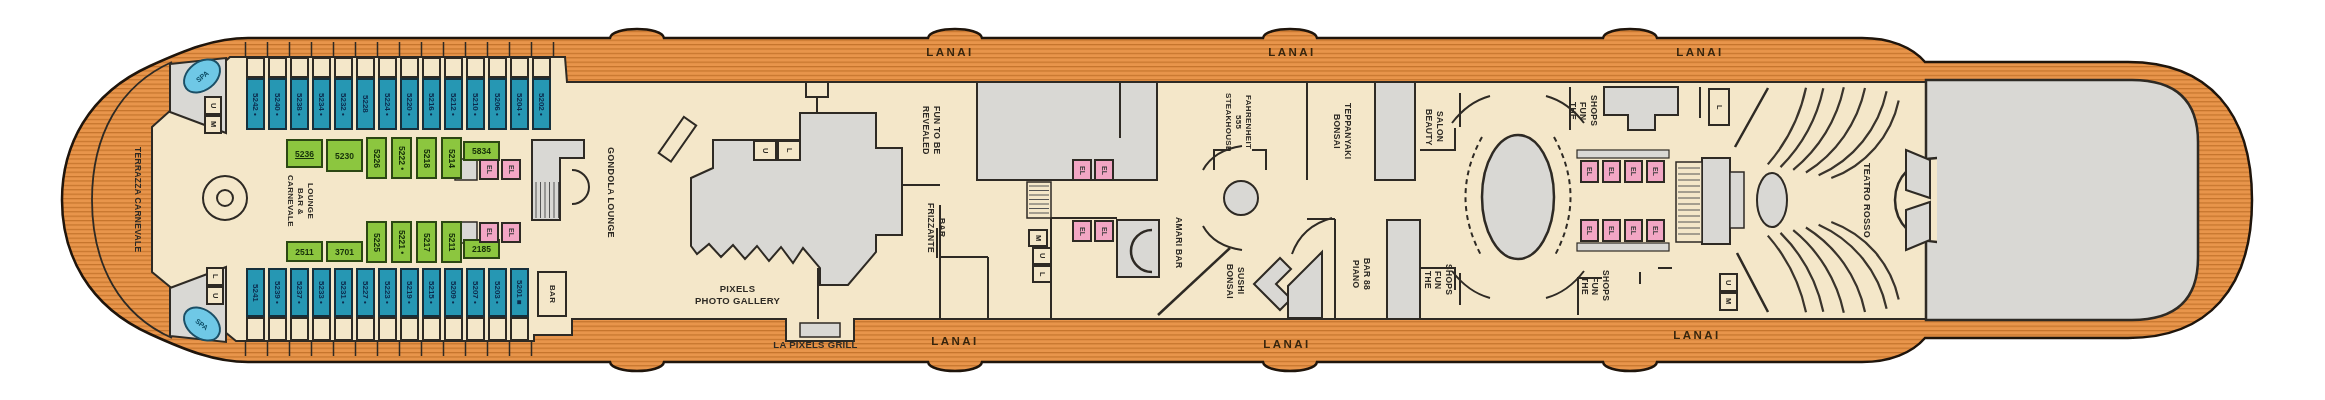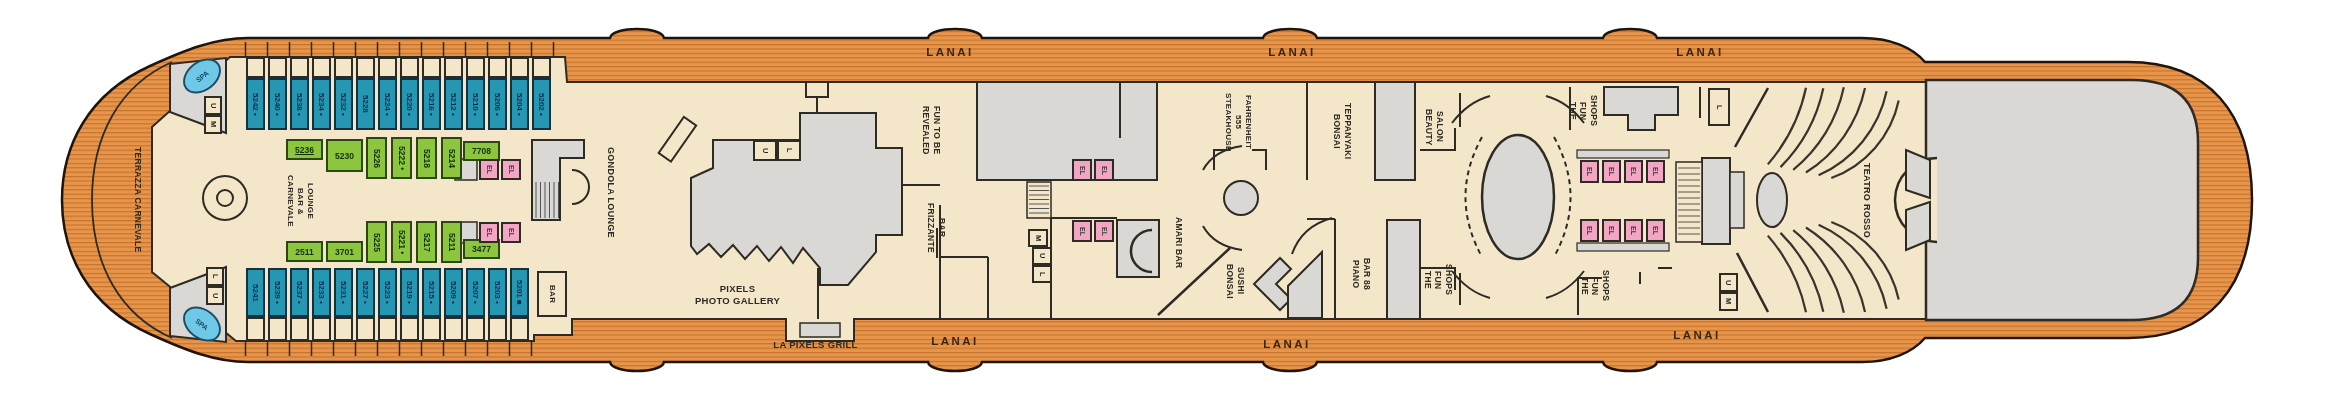--- a/index.html
+++ b/index.html
@@ -251,34 +251,34 @@
         <div class="balc" style="height: 24px;"></div>
       </div>
       <div class="cabin" style="left: 487.5px; top: 268px; width: 19px; height: 73px;">
         <div class="unit vrl" style="height: 49px;">5203 •</div>
         <div class="balc" style="height: 24px;"></div>
       </div>
       <div class="cabin" style="left: 509.5px; top: 268px; width: 19px; height: 73px;">
         <div class="unit vrl" style="height: 49px;">5201 ■</div>
         <div class="balc" style="height: 24px;"></div>
       </div>
-      <div class="gcab" style="left: 286px; top: 139px; width: 37px; height: 21px; text-decoration: underline;">5236</div>
+      <div class="gcab" style="left: 286px; top: 139px; width: 37px; height: 29px; text-decoration: underline;">5236</div>
       <div class="gcab" style="left: 326px; top: 139px; width: 37px; height: 33px;">5230</div>
       <div class="gcab vrl" style="left: 366px; top: 137px; width: 21px; height: 42px;">5226</div>
       <div class="gcab vrl" style="left: 391px; top: 137px; width: 21px; height: 42px;">5222 •</div>
       <div class="gcab vrl" style="left: 416px; top: 137px; width: 21px; height: 42px;">5218</div>
       <div class="gcab vrl" style="left: 441px; top: 137px; width: 21px; height: 42px;">5214</div>
-      <div class="gcab" style="left: 463px; top: 141px; width: 37px; height: 20px;">7708</div>
+      <div class="gcab" style="left: 463px; top: 141px; width: 37px; height: 20px;">5834</div>
       <div class="gcab" style="left: 286px; top: 241px; width: 37px; height: 21px;">2511</div>
       <div class="gcab" style="left: 326px; top: 241px; width: 37px; height: 21px;">3701</div>
       <div class="gcab vrl" style="left: 366px; top: 221px; width: 21px; height: 42px;">5225</div>
       <div class="gcab vrl" style="left: 391px; top: 221px; width: 21px; height: 42px;">5221 •</div>
       <div class="gcab vrl" style="left: 416px; top: 221px; width: 21px; height: 42px;">5217</div>
       <div class="gcab vrl" style="left: 441px; top: 221px; width: 21px; height: 42px;">5211</div>
-      <div class="gcab" style="left: 463px; top: 239px; width: 37px; height: 20px;">3477</div>
+      <div class="gcab" style="left: 463px; top: 239px; width: 37px; height: 20px;">2185</div>
     </div>
   <div id="el-layer">
       <div class="elbox vrl" style="left: 479px; top: 159px; width: 20px; height: 21px;">EL</div>
       <div class="elbox vrl" style="left: 501px; top: 159px; width: 20px; height: 21px;">EL</div>
       <div class="elbox vrl" style="left: 479px; top: 222px; width: 20px; height: 21px;">EL</div>
       <div class="elbox vrl" style="left: 501px; top: 222px; width: 20px; height: 21px;">EL</div>
       <div class="elbox vrl" style="left: 1072px; top: 159px; width: 20px; height: 22px;">EL</div>
       <div class="elbox vrl" style="left: 1094px; top: 159px; width: 20px; height: 22px;">EL</div>
       <div class="elbox vrl" style="left: 1072px; top: 220px; width: 20px; height: 22px;">EL</div>
       <div class="elbox vrl" style="left: 1094px; top: 220px; width: 20px; height: 22px;">EL</div>

